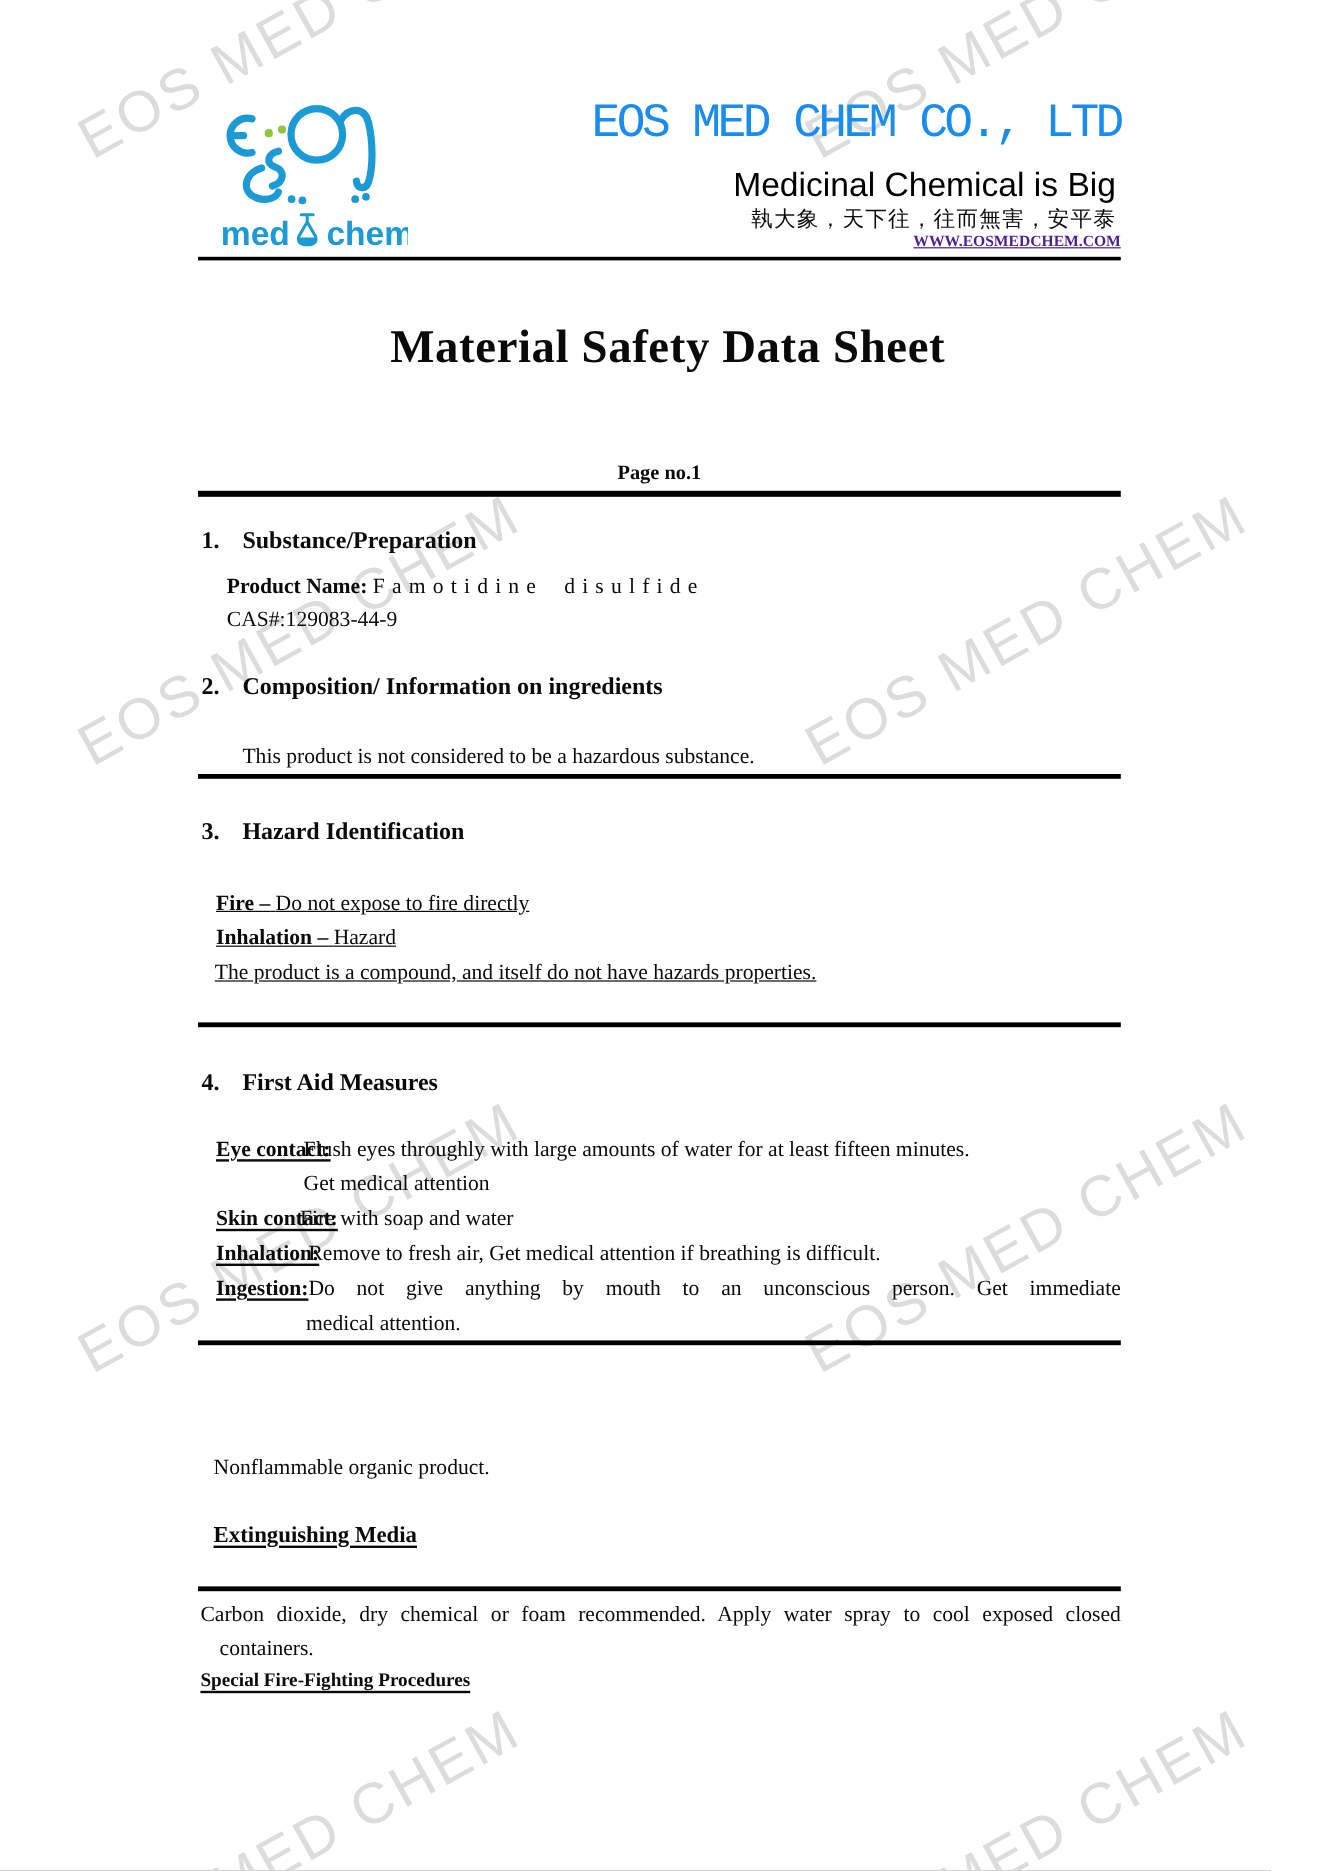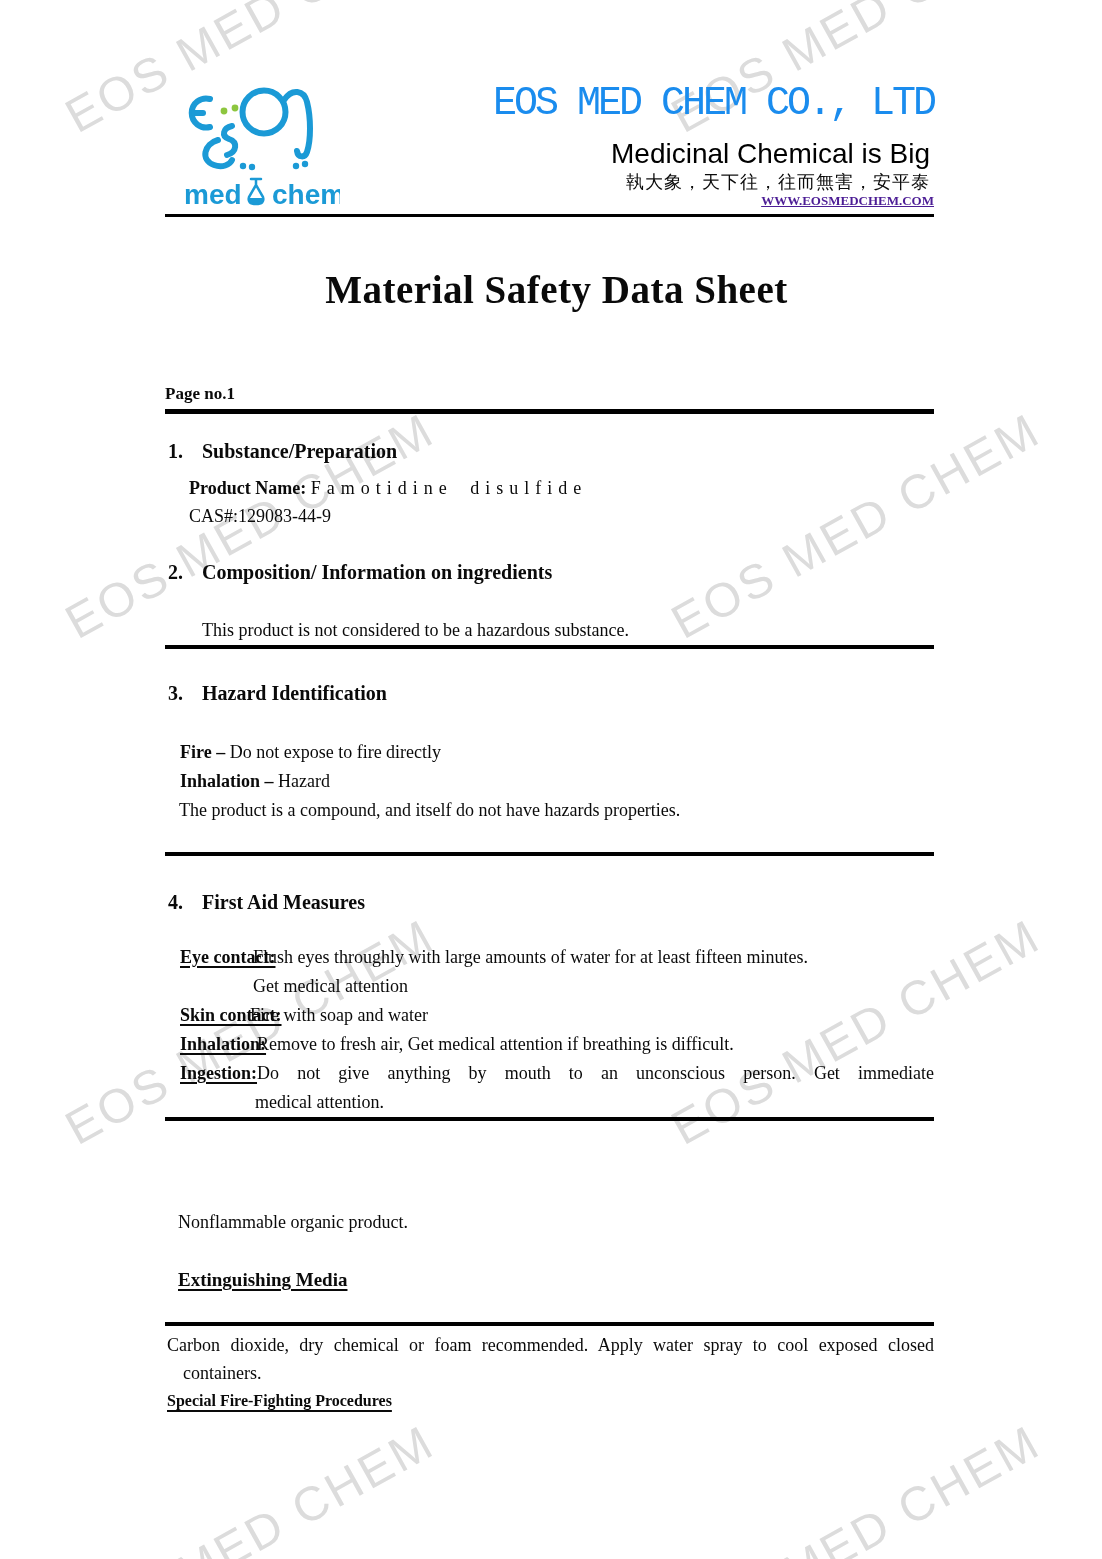--- a/index.html
+++ b/index.html
@@ -40,28 +40,28 @@
     font-weight:bold;
   }
   
   .content { position:absolute; left:165px; top:0; width:769px; height:100%; }
   .abs { position:absolute; left:0; width:769px; font-size:18px; line-height:22px; }
   .rule { position:absolute; left:0; width:769px; height:4px; background:#000; }
   .doc-title {
     text-align:center; text-indent:14px;
     font-size:39px; font-weight:bold; line-height:44px; letter-spacing:0.5px;
   }
-  .page-label { font-size:17px; font-weight:bold; }
+  .page-label { text-align:center; font-size:17px; font-weight:bold; }
   .sec-head { font-weight:bold; font-size:20px; line-height:24px; }
   .sec-head .num { display:inline-block; margin-left:3px; width:34px; }
   .b { font-weight:bold; }
   .u { text-decoration:underline; text-decoration-thickness:2px; text-underline-offset:3px; }
   .ind1 { margin-left:24px; }   
   .ind2 { margin-left:37px; }   
-  .ind3 { margin-left:15px; }   
+  .ind3 { margin-left:15px;text-decoration:underline; }   
   .ind4 { margin-left:13px; }   
   .product-val { letter-spacing:6px; word-spacing:7px; }
   .fa-label { position:absolute; left:15px; font-weight:bold; text-decoration:underline; text-decoration-thickness:2px; text-underline-offset:3px; white-space:nowrap; }
   .fa-text  { position:absolute; left:88px; width:681px; }
   .stretch  { text-align:justify; text-align-last:justify; }
   .carbon1  { margin-left:2px; width:767px; text-align:justify; text-align-last:justify; }
   .carbon2  { margin-left:18px; }
   .special  { margin-left:2px; font-weight:bold; font-size:16px; text-decoration:underline; text-decoration-thickness:2px; text-underline-offset:4px; }
 </style>
 </head>

